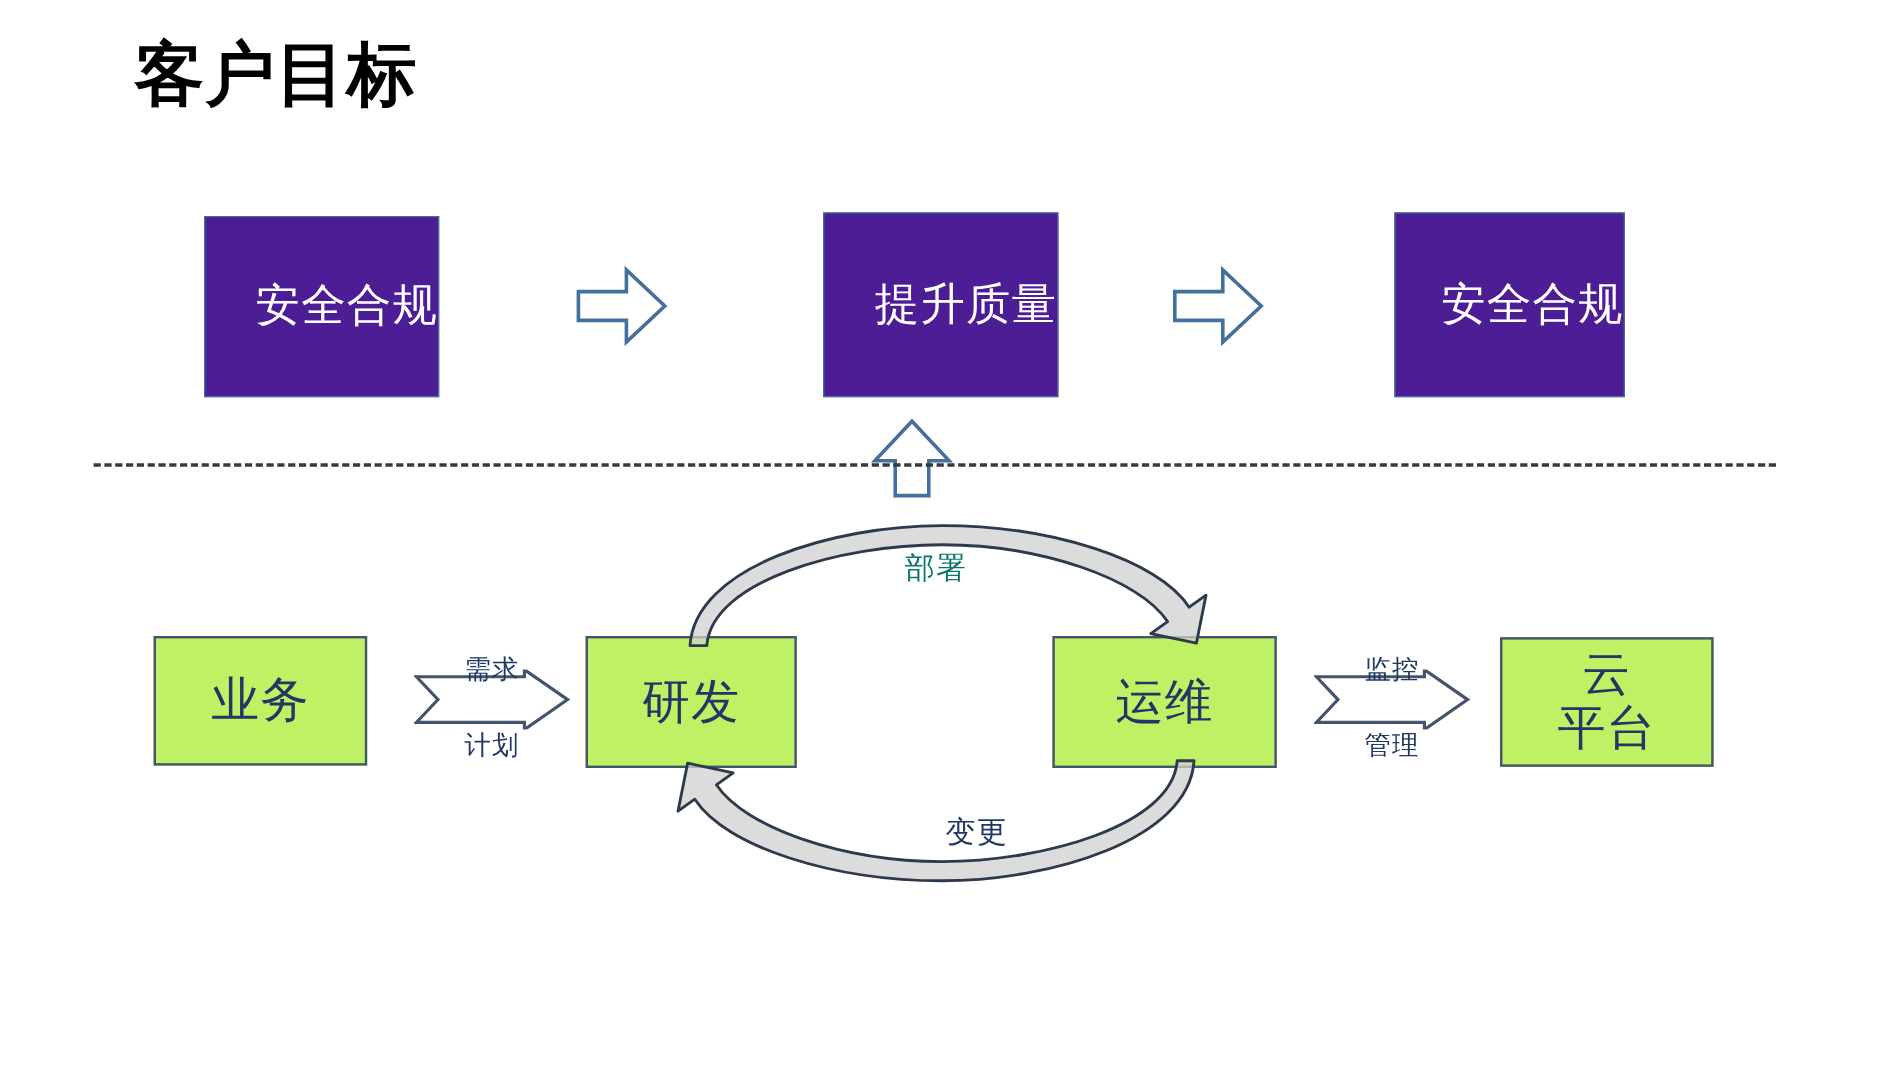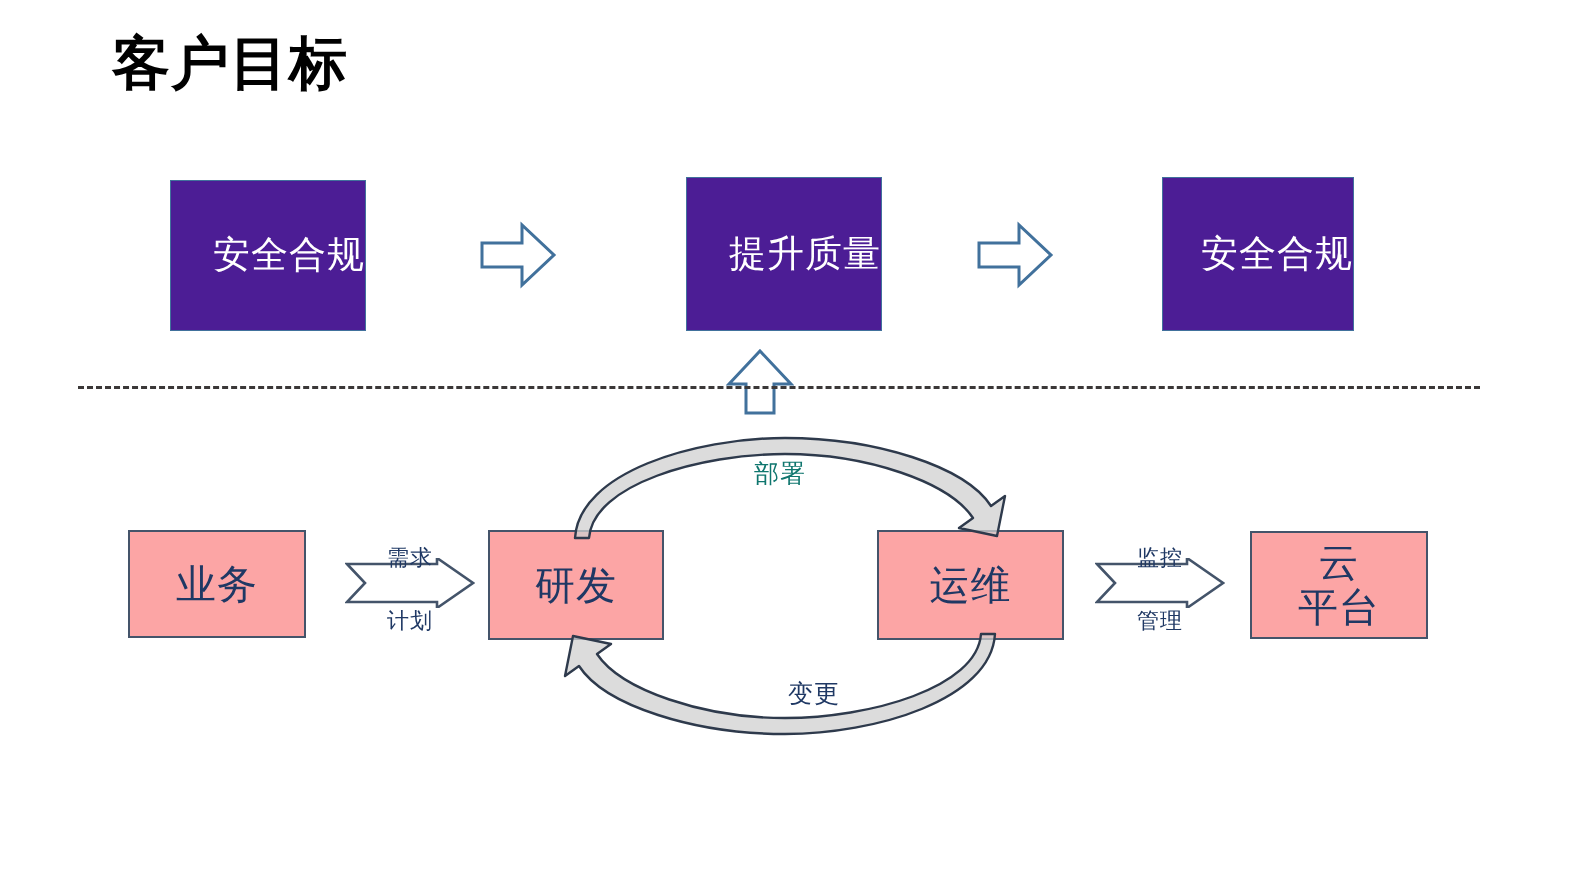--- a/index.html
+++ b/index.html
@@ -78,21 +78,21 @@
     top: 386px;
     width: 1402px;
     height: 0;
     border-top: 3px dashed #3B3838;
   }
 
   
   .flow-box {
     position: absolute;
     box-sizing: border-box;
-    background: #fca5a5;
+    background: #bef264;
     border: 2px solid #44546A;
     display: flex;
     align-items: center;
     justify-content: center;
     text-align: center;
   }
   .flow-box .flow-label {
     color: #1F3864;
     font-size: 40px;
     line-height: 1.12;

